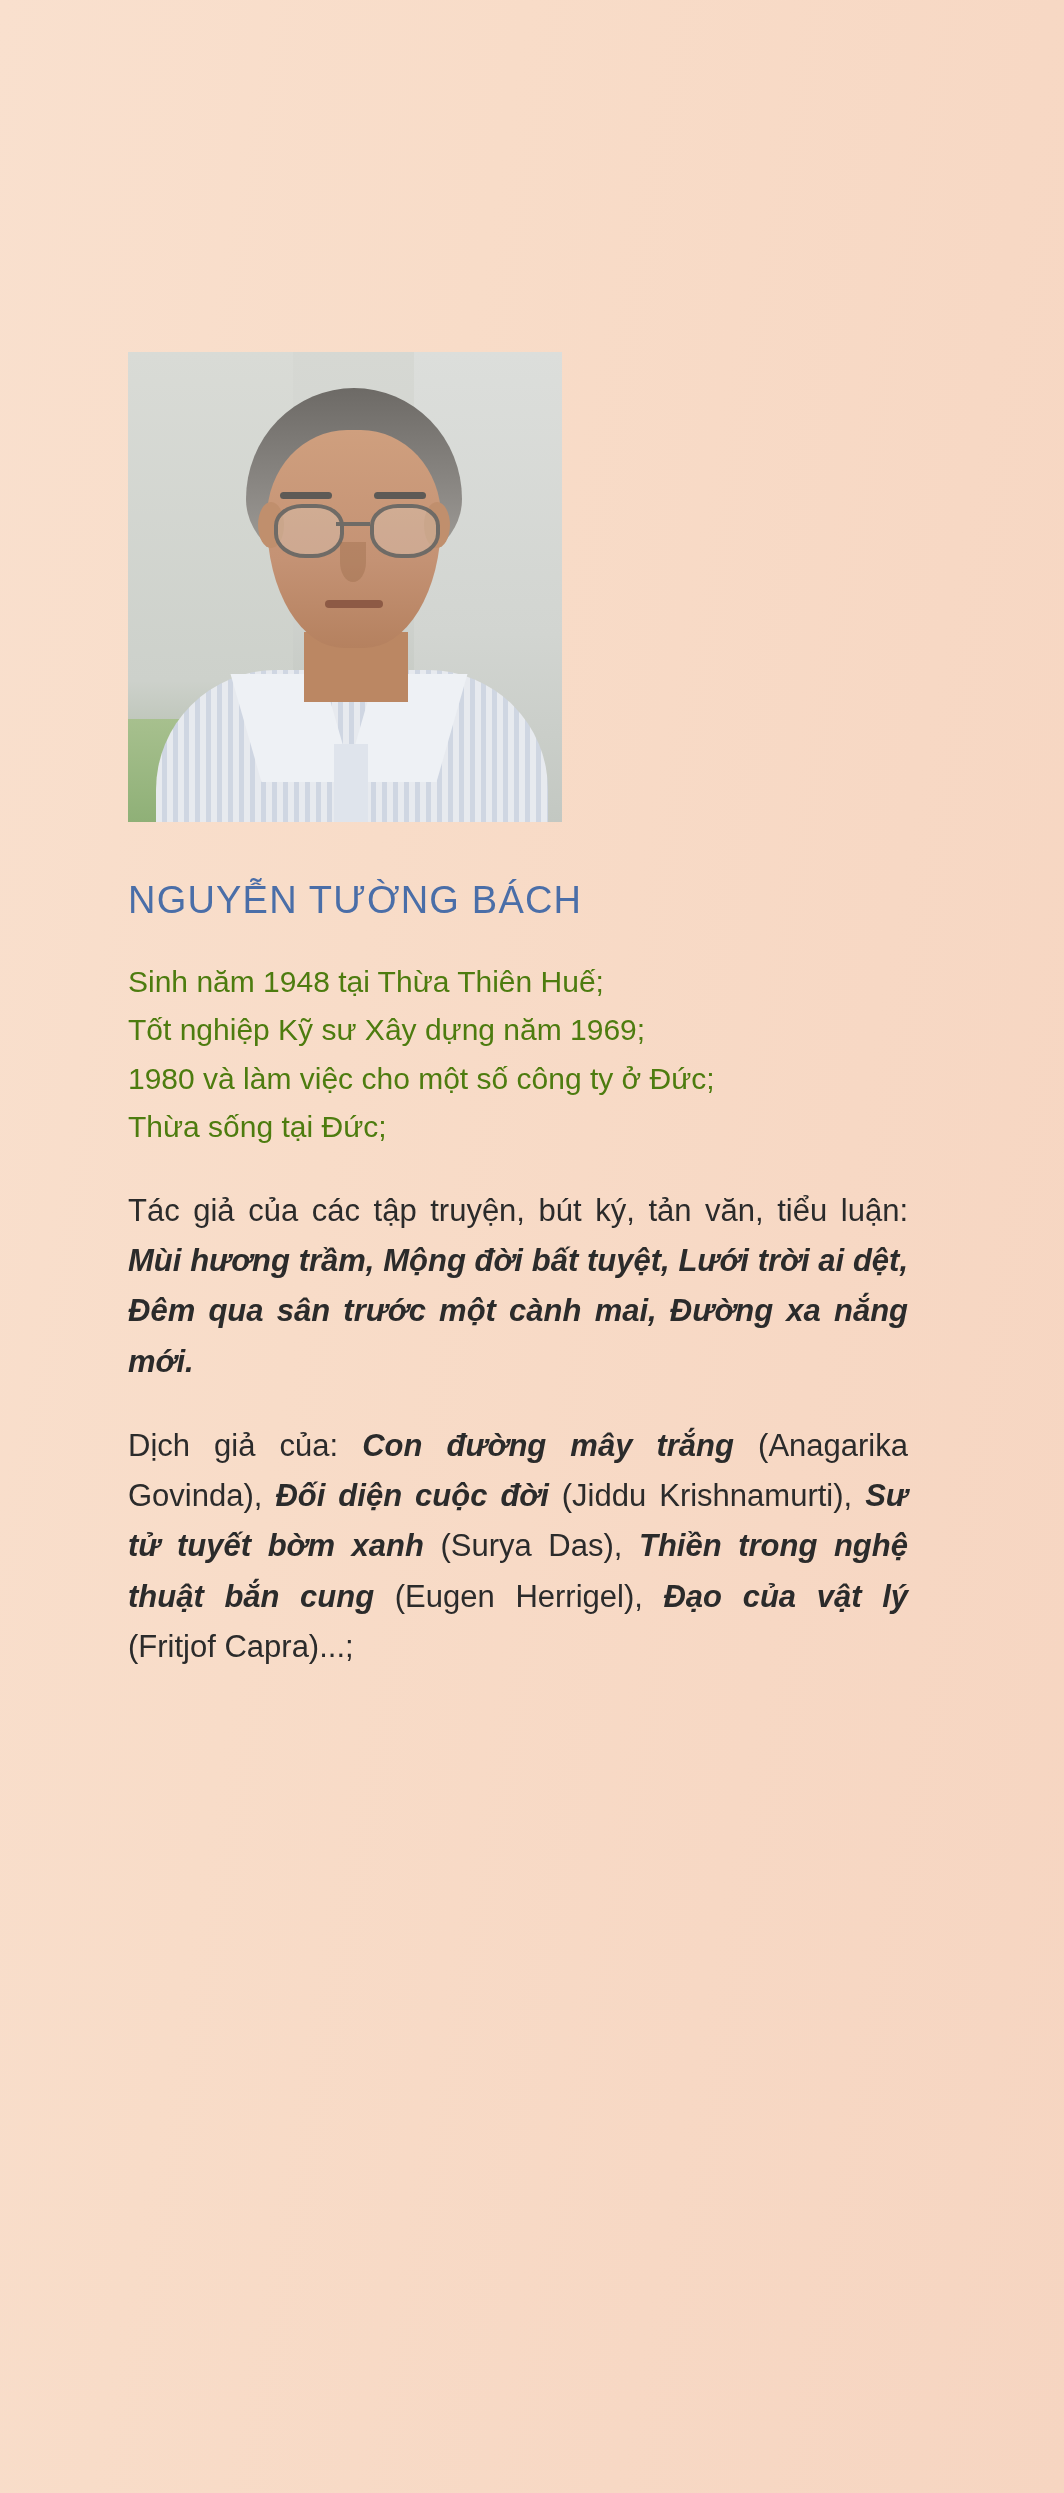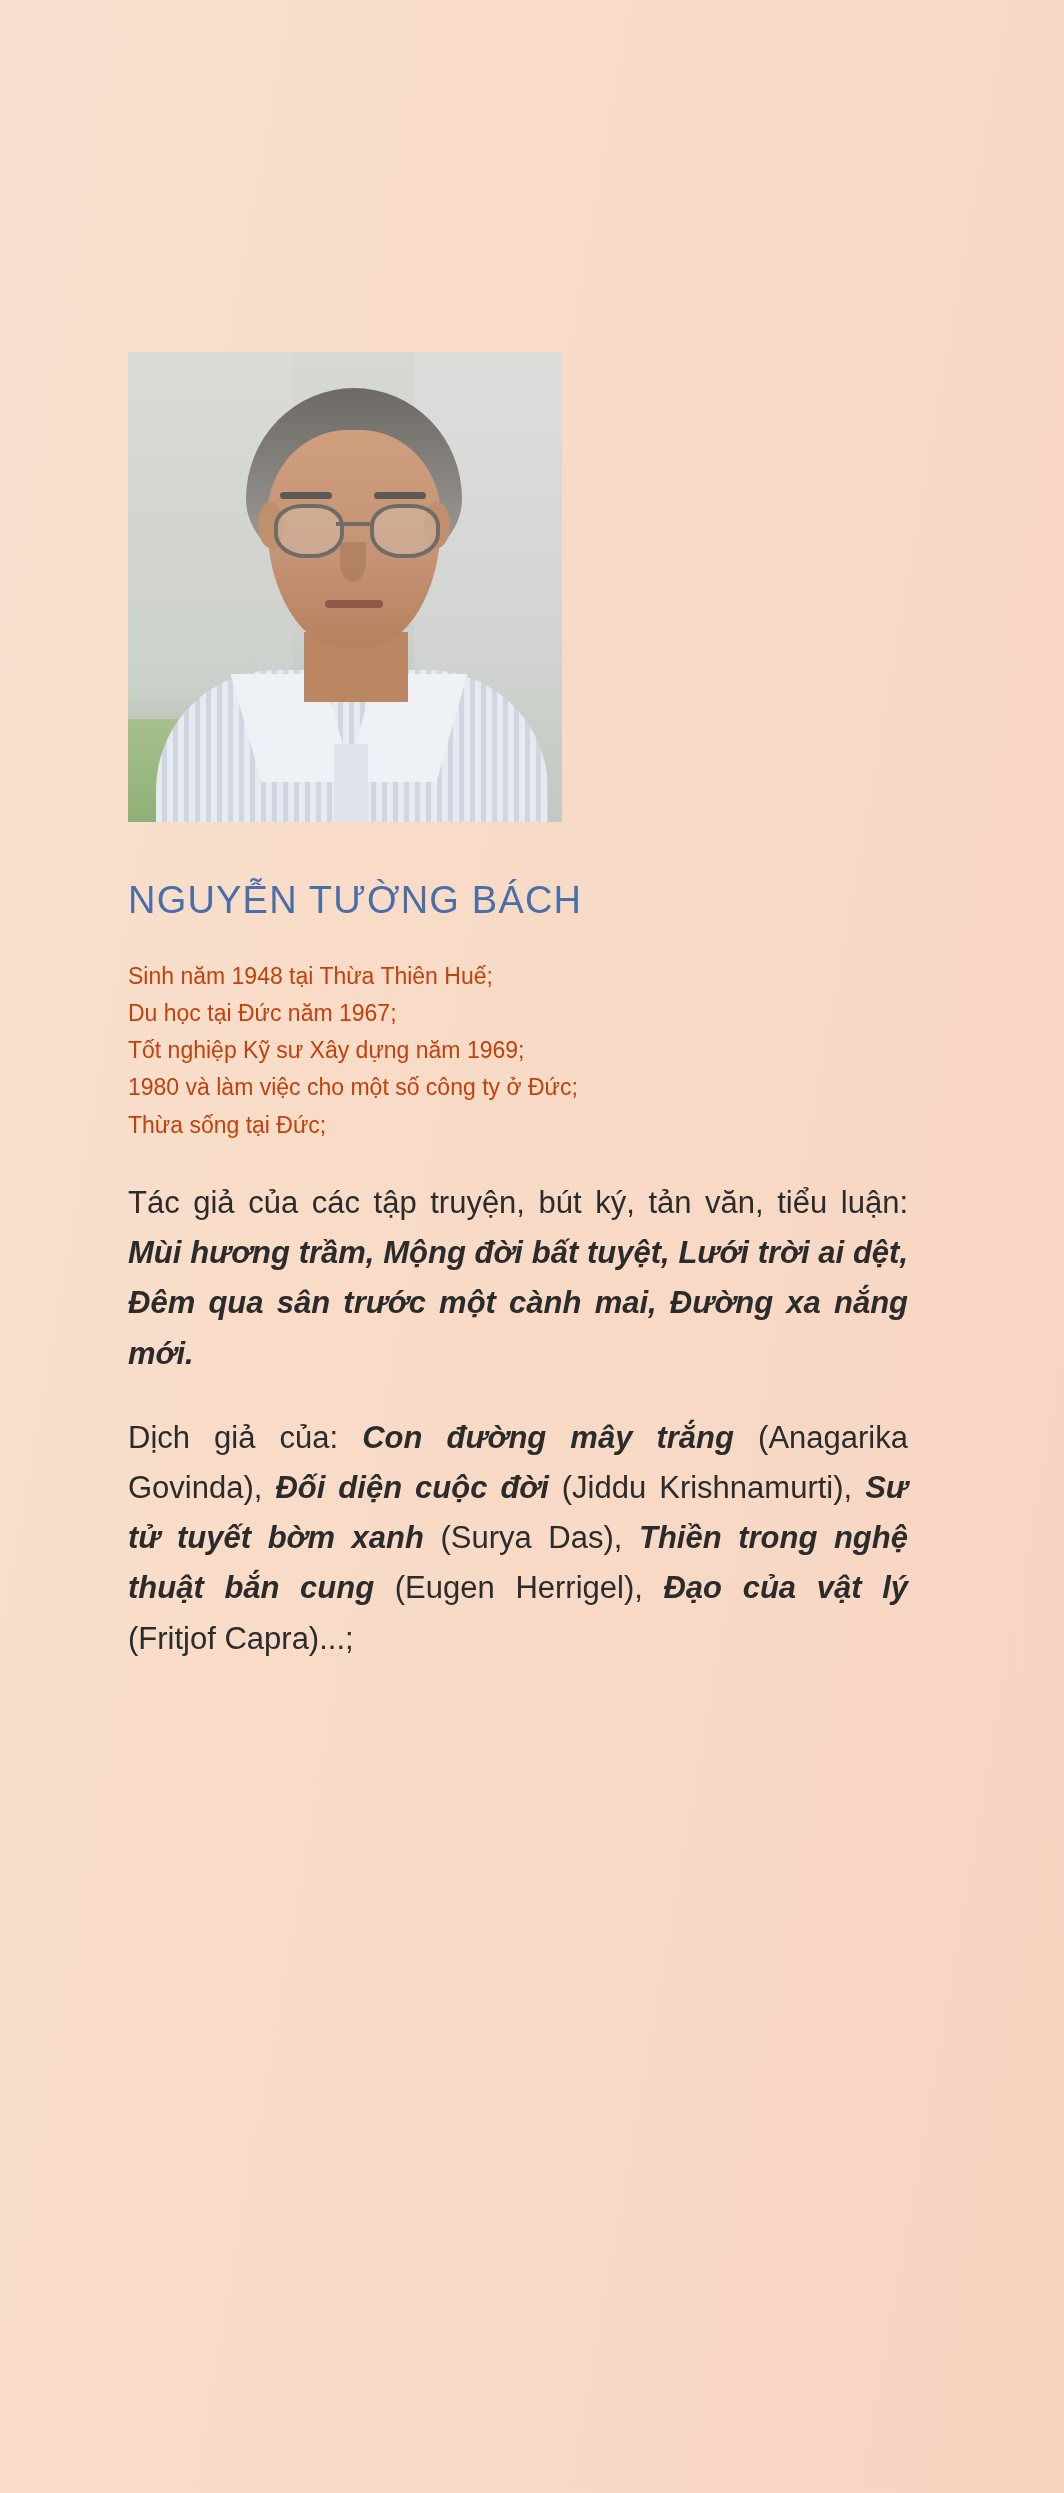--- a/index.html
+++ b/index.html
@@ -142,22 +142,22 @@
   .name {
     margin-top: 56px;
     color: #4a6ea8;
     font-size: 38px;
     letter-spacing: 1.2px;
     font-weight: 400;
     line-height: 1.2;
   }
   .bio {
     margin-top: 34px;
-    color: #c2410c;
-    font-size: 23px;
+    color: #4d7c0f;
+    font-size: 30px;
     line-height: 1.62;
     font-weight: 400;
   }
   .bio .line { white-space: nowrap; }
   .para {
     margin-top: 34px;
     color: #2b2b2b;
     font-size: 31px;
     line-height: 1.62;
     text-align: justify;
@@ -201,21 +201,20 @@
         <div class="p-bridge"></div>
         <div class="p-nose"></div>
         <div class="p-mouth"></div>
       </div>
     </div>
 
     <div class="name">NGUYỄN TƯỜNG BÁCH</div>
 
     <div class="bio">
       <div class="line">Sinh năm 1948 tại Thừa Thiên Huế;</div>
-      <div class="line">Du học tại Đức năm 1967;</div>
       <div class="line">Tốt nghiệp Kỹ sư Xây dựng năm 1969;</div>
       <div class="line">1980 và làm việc cho một số công ty ở Đức;</div>
       <div class="line">Thừa sống tại Đức;</div>
     </div>
 
     <p class="para last">
       <span>Tác giả của các tập truyện, bút ký, tản văn, tiểu luận:</span>
       <em>Mùi hương trầm, Mộng đời bất tuyệt, Lưới trời ai dệt, Đêm qua sân trước một cành mai, Đường xa nắng mới.</em>
     </p>
 

